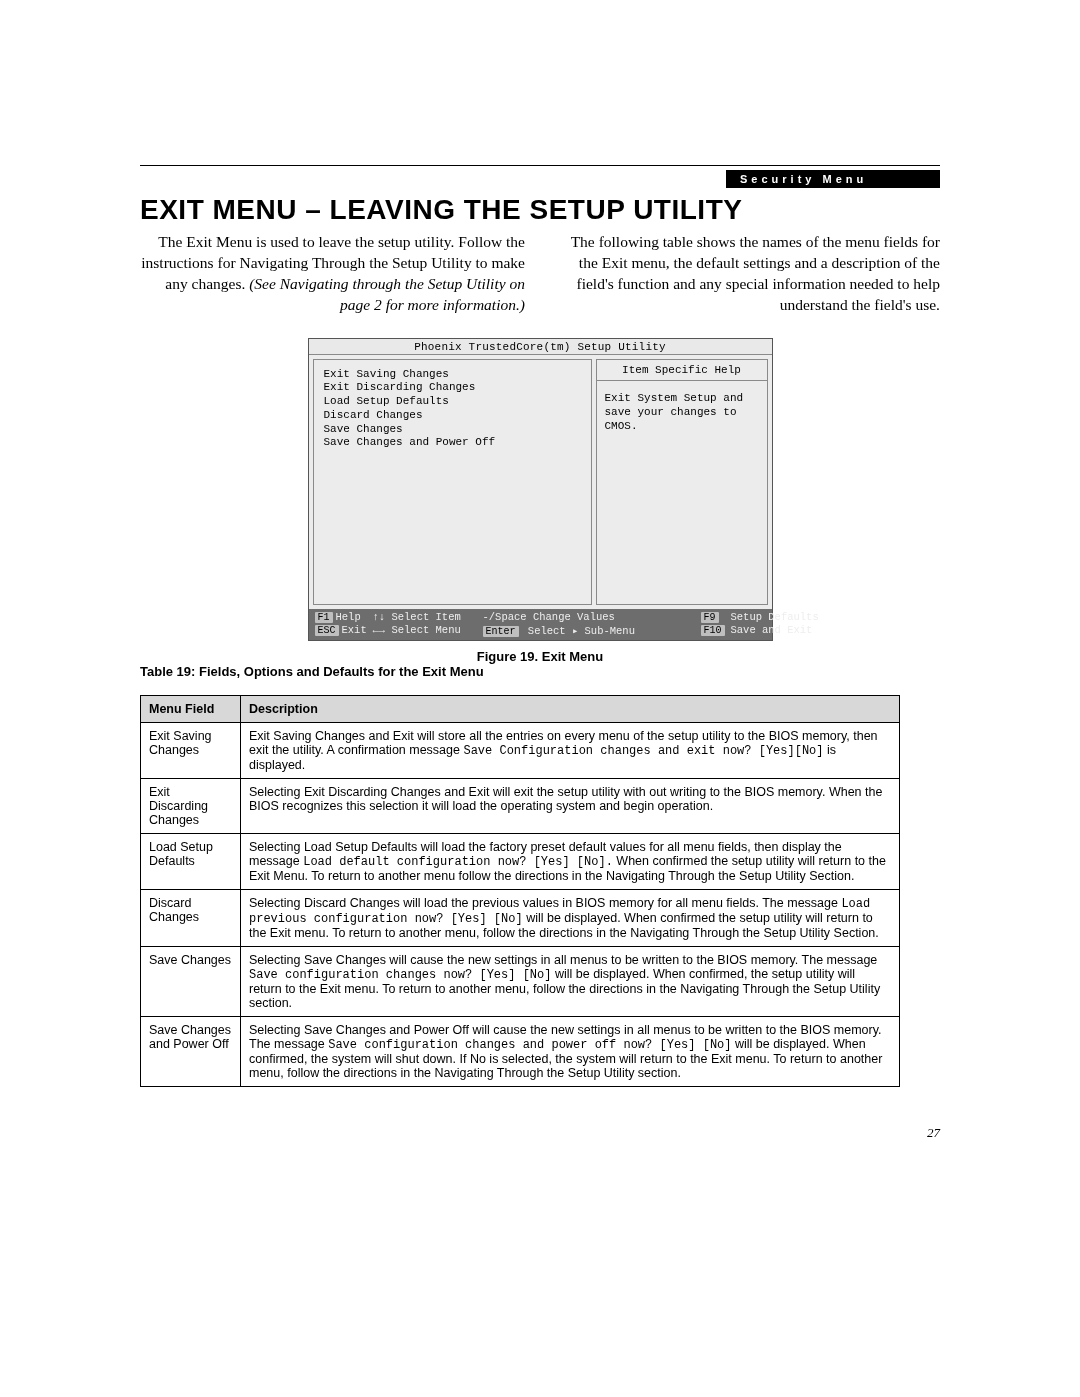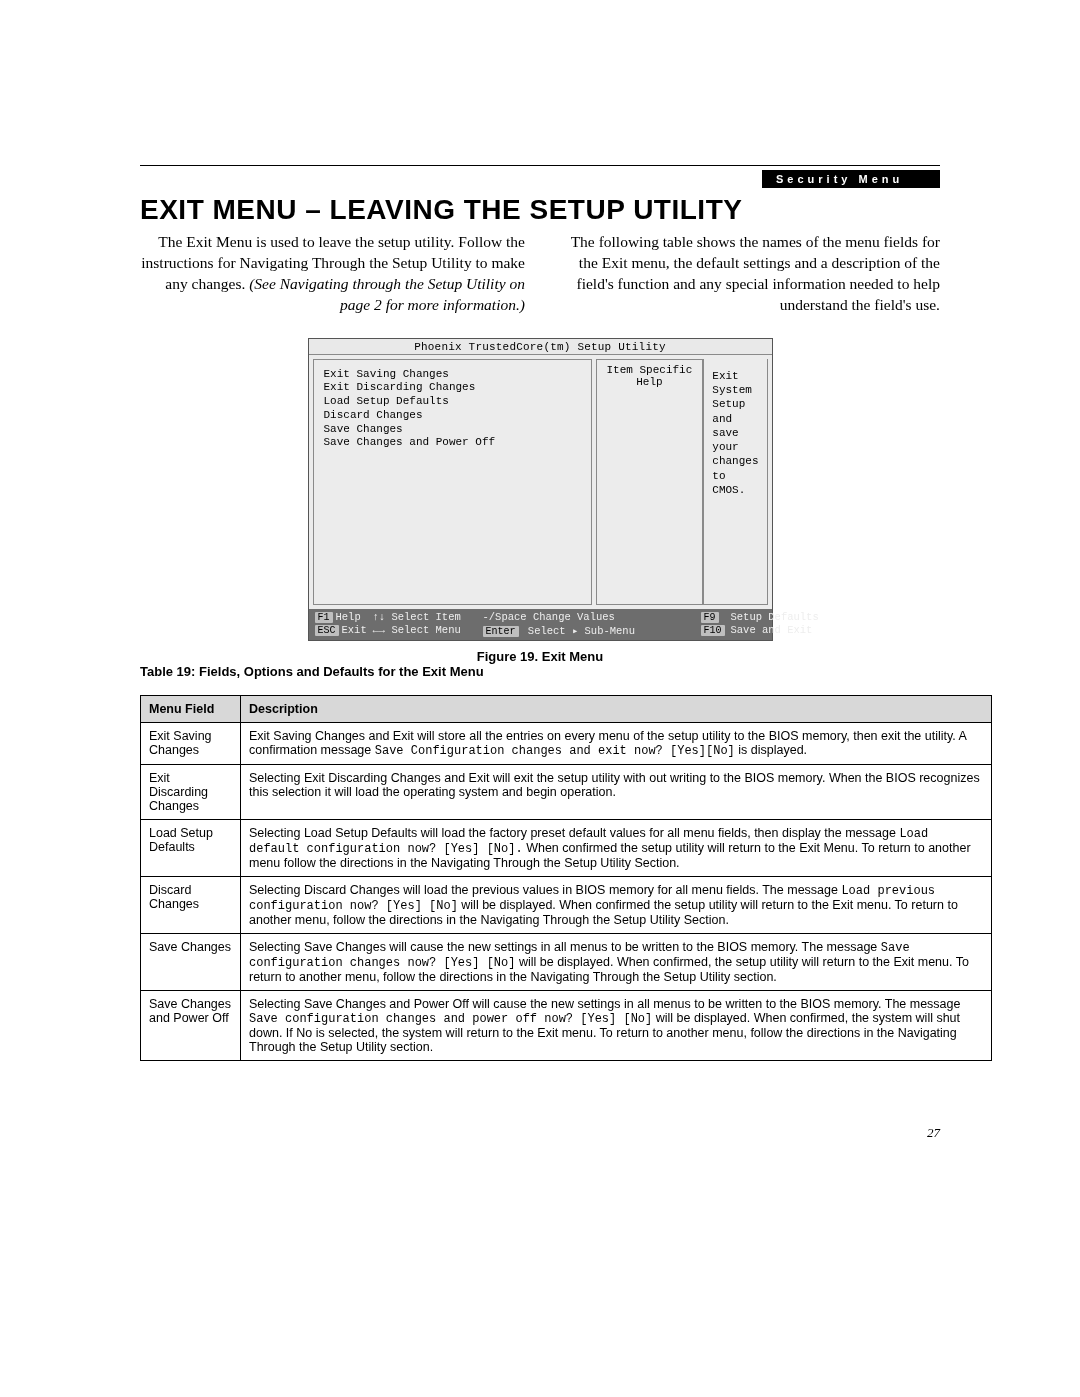--- a/index.html
+++ b/index.html
@@ -26,21 +26,21 @@
   .header-tag {
     float: right;
     background: #000;
     color: #fff;
     font-family: Arial, sans-serif;
     font-weight: bold;
     letter-spacing: 4px;
     font-size: 11px;
     padding: 3px 12px 3px 14px;
     margin-top: -2px;
-    width: 178px;
+    width: 214px;
     text-align: left;
   }
   .h1 {
     clear: both;
     font-family: Arial, Helvetica, sans-serif;
     font-weight: 800;
     font-size: 28px;
     letter-spacing: .5px;
     margin-top: 28px;
     margin-bottom: 6px;
@@ -92,21 +92,21 @@
     flex: 1;
     border: 1px solid #8a8a8a;
     margin: 4px;
     padding: 8px 10px;
     line-height: 1.25;
   }
   .bios-right {
     width: 172px;
     margin: 4px 4px 4px 0;
     display: flex;
-    flex-direction: row;
+    flex-direction: column;
   }
   .bios-help-h {
     border: 1px solid #8a8a8a;
     text-align: center;
     padding: 4px 0;
   }
   .bios-help-b {
     border: 1px solid #8a8a8a;
     border-top: none;
     flex: 1;
@@ -134,21 +134,21 @@
     margin-top: 8px;
   }
   .tbl-caption {
     font-family: Arial, sans-serif;
     font-weight: bold;
     font-size: 13px;
     margin-bottom: 6px;
   }
 
   table.desc {
-    width: 852px;
+    width: 760px;
     border-collapse: collapse;
     font-family: Arial, sans-serif;
     font-size: 12.5px;
     margin-top: 16px;
   }
   table.desc th, table.desc td {
     border: 1px solid #000;
     padding: 6px 8px;
     vertical-align: top;
     text-align: left;

